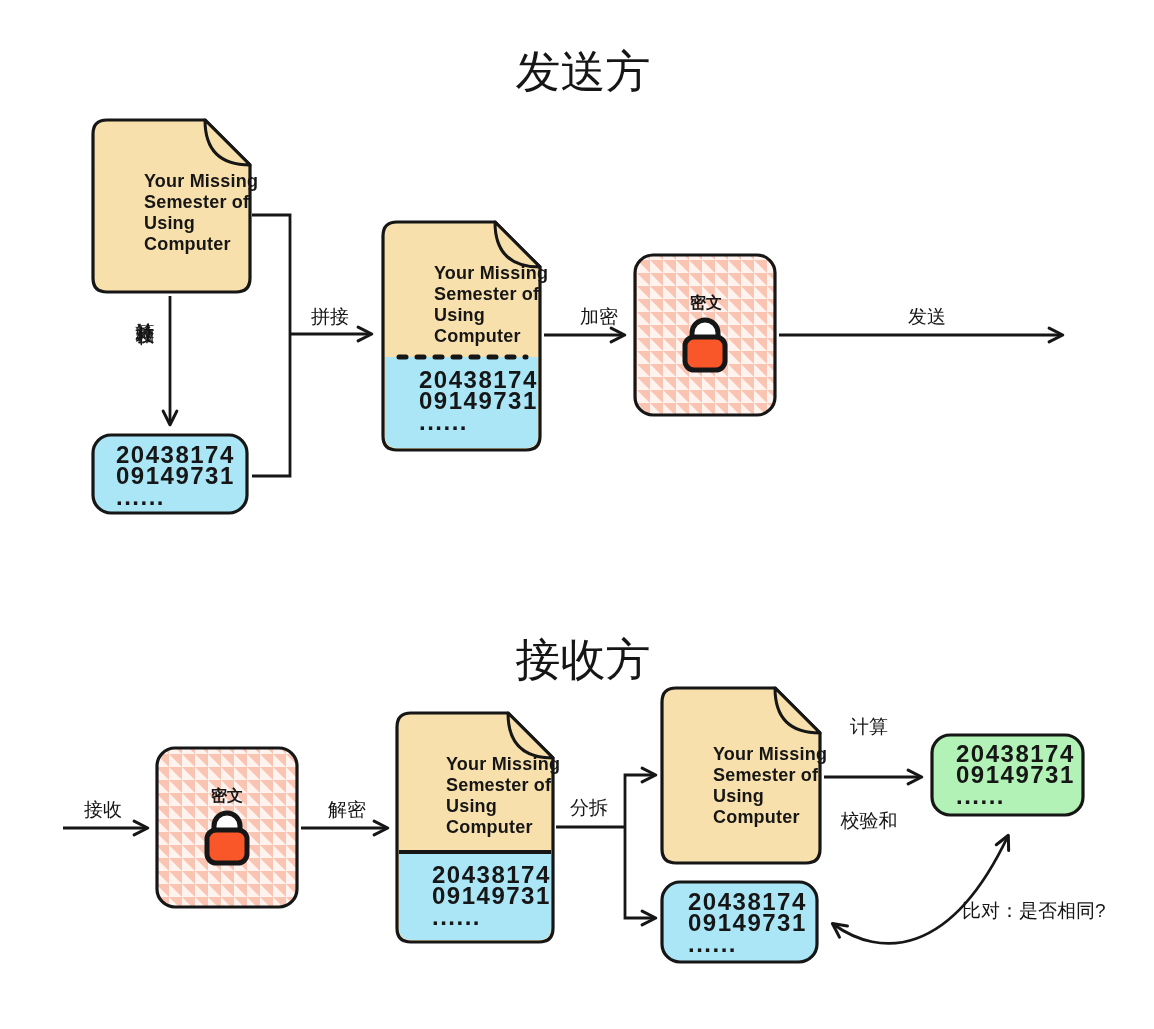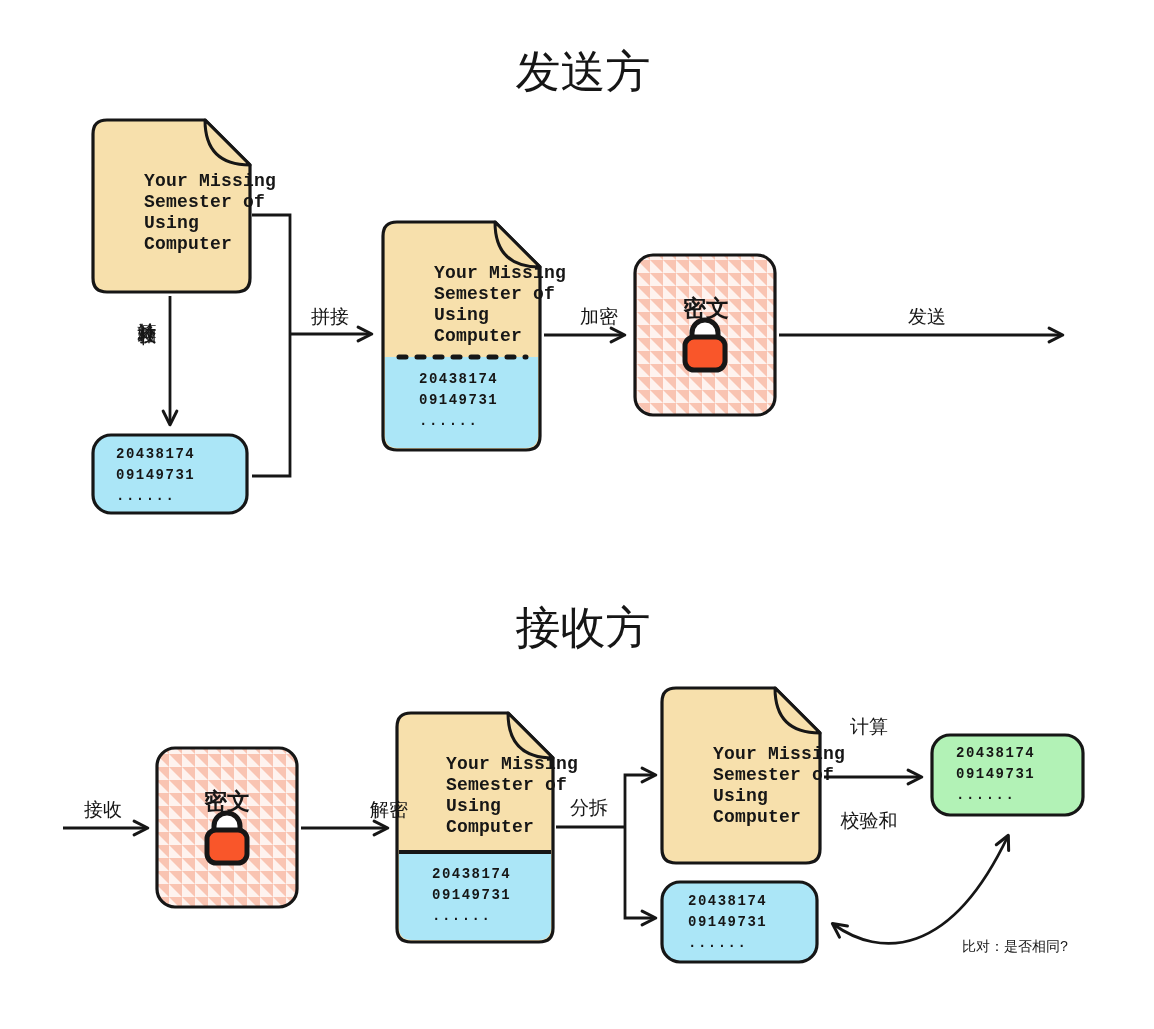--- a/index.html
+++ b/index.html
@@ -1,42 +1,42 @@
 <!DOCTYPE html>
 <html><head>
 <meta charset="utf-8">
 <style>
   html,body{margin:0;padding:0;background:#fff;}
   .canvas{position:relative;width:1154px;height:1029px;background:#ffffff;overflow:hidden;
-          font-family:Liberation Mono, monospace;color:#161616;}
+          font-family:Liberation Sans, sans-serif;color:#161616;}
   svg.layer{position:absolute;left:0;top:0;}
 
   
   .arrow{stroke:#161616;stroke-width:2.8;fill:none;}
   .thin{stroke:#161616;stroke-width:2.8;fill:none;}
   .doc{fill:#F7E0AC;stroke:#161616;stroke-width:3.2;stroke-linejoin:round;}
   .fold{fill:#F7E0AC;stroke:#161616;stroke-width:3;stroke-linejoin:round;}
   .bluefill{fill:#ABE6F7;stroke:none;}
   .bluebox{fill:#ABE6F7;stroke:#161616;stroke-width:3.2;}
   .greenbox{fill:#B2F2B6;stroke:#161616;stroke-width:3.2;}
   .cipher{fill:url(#tri);stroke:#161616;stroke-width:3.2;}
   .dash{stroke:#161616;stroke-width:5;stroke-linecap:round;stroke-dasharray:7 11;fill:none;}
   .solidsep{stroke:#161616;stroke-width:4;fill:none;}
   .shackle{fill:#ffffff;stroke:#161616;stroke-width:5;}
   .lockbody{fill:#F9562A;stroke:#161616;stroke-width:5;stroke-linejoin:round;}
 
   
   .txt{position:absolute;}
   .section-title{font-size:45px;font-weight:500;white-space:nowrap;transform:translateX(-50%);}
   .lbl{font-size:19px;white-space:nowrap;transform:translateX(-50%);}
-  .lbl-left{font-size:14px;white-space:nowrap;margin-top:40px;}
+  .lbl-left{font-size:19px;white-space:nowrap;}
   .vert{font-size:19px;line-height:1.0;writing-mode:vertical-rl;text-orientation:upright;letter-spacing:1px;}
   .doc-text{font-size:18px;font-weight:700;line-height:21px;letter-spacing:.2px;margin-left:32px;}
-  .chk{font-size:14px;font-weight:700;line-height:21px;letter-spacing:1.5px;}
-  .mw{font-size:23px;font-weight:700;white-space:nowrap;transform:translateX(-50%);}
+  .chk{font-size:24px;font-weight:700;line-height:21px;letter-spacing:1.5px;}
+  .mw{font-size:16px;font-weight:700;white-space:nowrap;transform:translateX(-50%);}
 </style>
 </head>
 <body>
 
 <div class="canvas">
 
   <svg class="layer" width="1154" height="1029" viewBox="0 0 1154 1029">
     <defs>
       <marker id="ah" viewBox="0 0 12 12" refX="10" refY="6" markerWidth="6.5" markerHeight="6.5" orient="auto-start-reverse" markerUnits="strokeWidth">
         <path d="M1.5,1.5 L10.5,6 L1.5,10.5" fill="none" stroke="#161616" stroke-width="2" stroke-linecap="round" stroke-linejoin="round"></path>
@@ -149,27 +149,27 @@
     <div>09149731</div>
     <div>......</div>
   </div>
 
   <div class="txt lbl" style="left:599px;top:304px;">加密</div>
 
   <div class="txt mw" style="left:706px;top:293px;">密文</div>
 
   <div class="txt lbl" style="left:927px;top:304px;">发送</div>
 
-  <div class="txt section-title" style="left:583px;top:598px;">接收方</div>
+  <div class="txt section-title" style="left:583px;top:630px;">接收方</div>
 
   <div class="txt lbl" style="left:103px;top:797px;">接收</div>
 
   <div class="txt mw" style="left:227px;top:786px;">密文</div>
 
-  <div class="txt lbl" style="left:347px;top:797px;margin-left:42px;">解密</div>
+  <div class="txt lbl" style="left:347px;top:797px;">解密</div>
 
   <div class="txt doc-text" style="left:414px;top:754px;">
     <div>Your Missing</div>
     <div>Semester of</div>
     <div>Using</div>
     <div>Computer</div>
   </div>
 
   <div class="txt chk" style="left:432px;top:864px;">
     <div>20438174</div>

